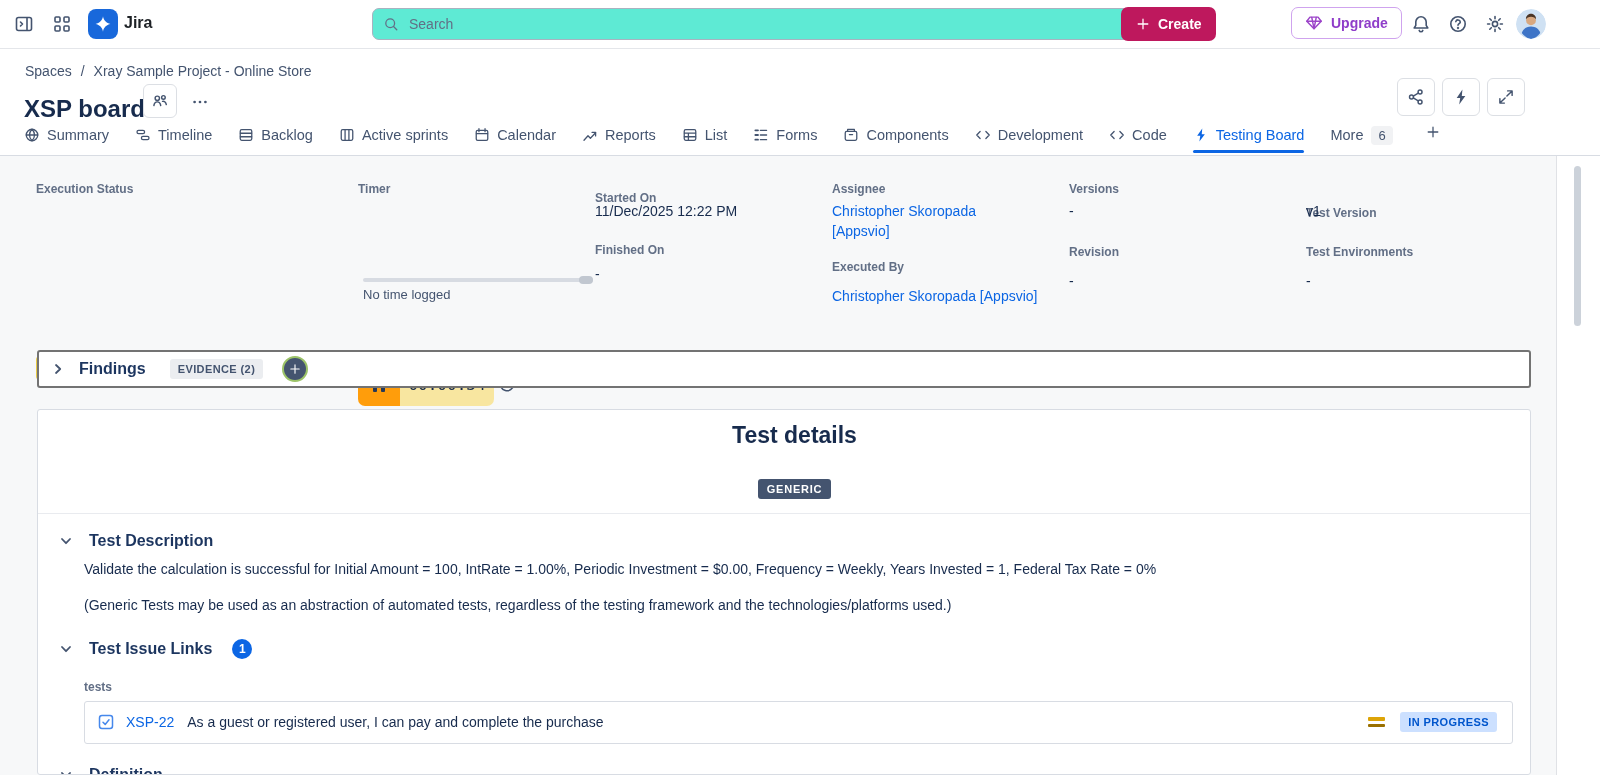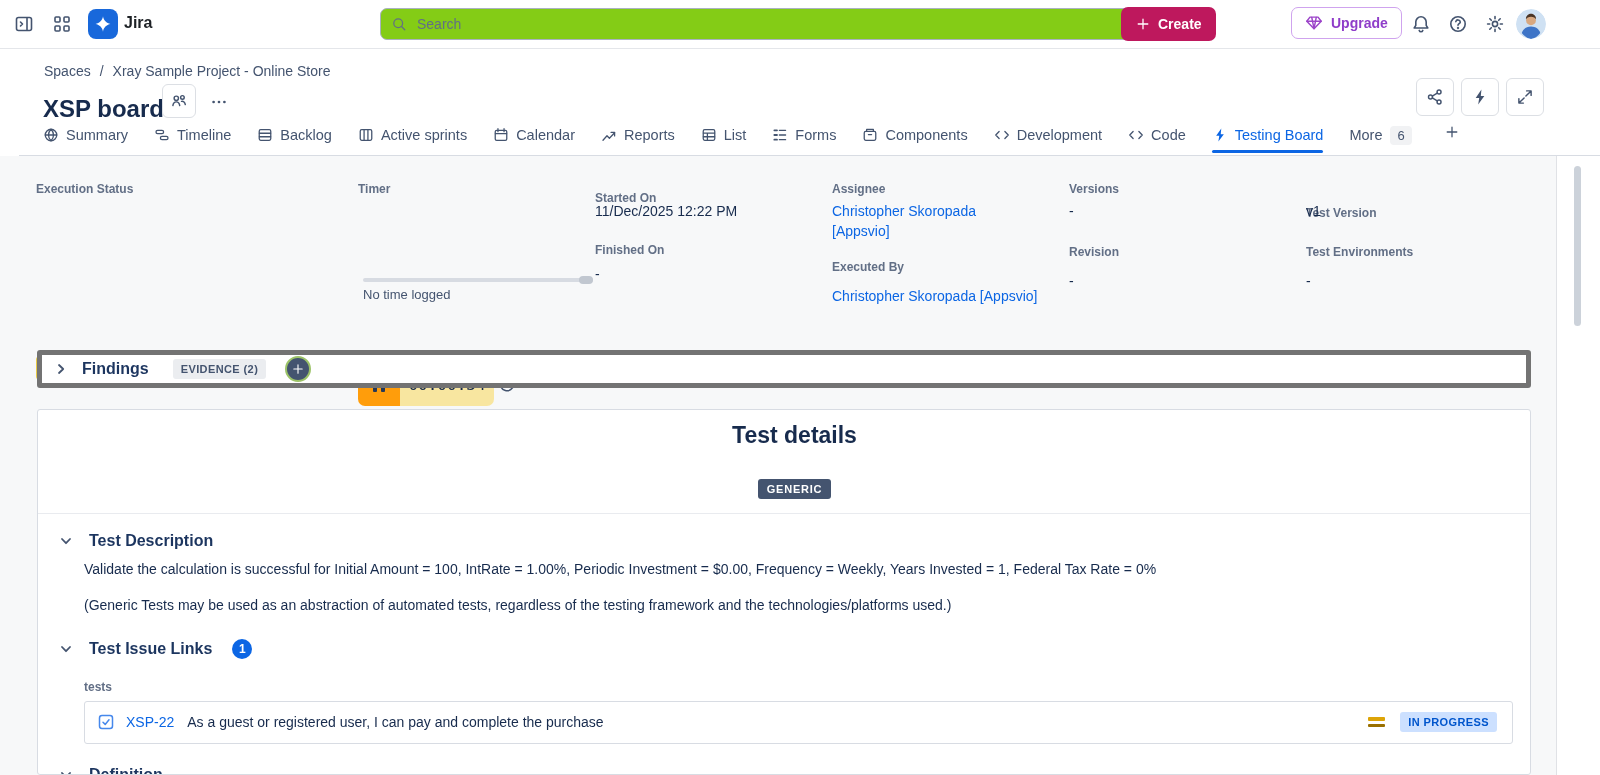--- a/index.html
+++ b/index.html
@@ -9,36 +9,36 @@
 
   
   .topnav{position:absolute;left:0;top:0;width:1600px;height:48px;background:#fff;
           border-bottom:1px solid #e4e6ea;z-index:5;}
   .icon-btn{position:absolute;display:flex;align-items:center;justify-content:center;
             width:32px;height:32px;border:none;background:transparent;border-radius:6px;
             color:#44546f;cursor:pointer;padding:0;}
   .logo-mark{position:absolute;left:88px;top:9px;width:30px;height:30px;border-radius:8px;
              background:#1868db;display:flex;align-items:center;justify-content:center;}
   .logo-text{position:absolute;left:124px;top:14px;font-size:16px;font-weight:700;color:#1d2125;}
-  .search{position:absolute;left:380px;top:8px;width:742px;height:30px;border:1px solid #a9b2c0;
-          border-radius:7px;background:#84cc16;display:flex;align-items:center;gap:8px;padding:0 10px;}
+  .search{position:absolute;left:372px;top:8px;width:742px;height:30px;border:1px solid #a9b2c0;
+          border-radius:7px;background:#5eead4;display:flex;align-items:center;gap:8px;padding:0 10px;}
   .search input{border:none;outline:none;flex:1;font-size:14px;color:#172b4d;
                 font-family:"Liberation Sans",sans-serif;background:transparent;}
   .search input::placeholder{color:#626f86;}
   .create-btn{position:absolute;left:1121px;top:7px;height:34px;padding:0 14px;background:#be185d;
               color:#fff;border:none;border-radius:7px;font-size:14px;font-weight:700;
               display:flex;align-items:center;gap:7px;cursor:pointer;font-family:inherit;}
   .upgrade-btn{position:absolute;left:1291px;top:7px;height:32px;padding:0 13px;background:#fff;
                border:1px solid #cfa3ee;border-radius:7px;color:#8f3dc9;font-size:14px;font-weight:700;
                display:flex;align-items:center;gap:8px;cursor:pointer;font-family:inherit;}
   .avatar{position:absolute;left:1516px;top:9px;width:30px;height:30px;border-radius:50%;
           overflow:hidden;border:none;padding:0;background:transparent;cursor:pointer;}
 
   
-  .board-header{position:absolute;left:0;top:48px;width:1580px;height:108px;background:#fff;margin-left:19px;}
+  .board-header{position:absolute;left:0;top:48px;width:1580px;height:108px;background:#fff;}
   .breadcrumb{position:absolute;left:25px;top:15px;font-size:14px;color:#44546f;display:flex;gap:9px;align-items:center;}
   .breadcrumb a{color:#44546f;text-decoration:none;cursor:pointer;}
   .page-title{position:absolute;left:24px;top:31px;font-size:24px;font-weight:700;color:#172b4d;}
   .title-btn{position:absolute;top:36px;width:34px;height:34px;border:1px solid #dcdfe4;border-radius:6px;
              background:#fff;color:#44546f;display:flex;align-items:center;justify-content:center;cursor:pointer;}
   .hdr-actions{position:absolute;right:55px;top:30px;display:flex;gap:7px;}
   .hdr-actions .sq{width:38px;height:38px;border:1px solid #dcdfe4;border-radius:6px;background:#fff;
                    color:#44546f;display:flex;align-items:center;justify-content:center;cursor:pointer;}
 
   
@@ -72,21 +72,21 @@
   .timer .pause i{display:block;width:4px;height:15px;background:#253858;border-radius:1px;}
   .timer .time{width:94px;background:#f8e6a0;display:flex;align-items:center;justify-content:center;
                font-family:"DejaVu Sans Mono",monospace;font-size:16px;color:#172b4d;}
   .reset-btn{position:absolute;left:494px;top:215px;width:26px;height:26px;border:none;background:transparent;
              color:#44546f;display:flex;align-items:center;justify-content:center;cursor:pointer;padding:0;}
   .time-track{position:absolute;left:363px;top:122px;width:230px;height:4px;background:#d7dbe2;border-radius:2px;cursor:pointer;}
   .time-track .cap{position:absolute;right:0;top:-2px;width:14px;height:8px;background:#c1c7d0;border-radius:4px;}
 
   
   .findings{position:absolute;left:37px;top:194px;width:1494px;height:38px;background:#fff;
-            border:5px solid #737373;border-radius:3px;display:flex;align-items:center;padding:0 0 0 12px;box-sizing:border-box;}
+            border:2px solid #737373;border-radius:3px;display:flex;align-items:center;padding:0 0 0 12px;box-sizing:border-box;}
   .findings .chev{color:#44546f;display:flex;cursor:pointer;}
   .findings h2{font-size:16px;font-weight:700;color:#1c355f;margin:0 0 0 14px;}
   .badge-gray{margin-left:24px;background:#ebedf0;color:#44546f;font-size:11px;font-weight:700;
               letter-spacing:.4px;border-radius:3px;padding:4px 8px;}
   .add-evidence{margin-left:19px;width:26px;height:26px;border-radius:50%;background:#44546f;color:#fff;
                 border:2px solid #9cc368;display:flex;align-items:center;justify-content:center;cursor:pointer;padding:0;}
 
   
   .card{position:absolute;left:37px;top:253px;width:1494px;height:366px;background:#fff;
         border:1px solid #d8dce3;border-radius:3px;box-sizing:border-box;overflow:hidden;}

